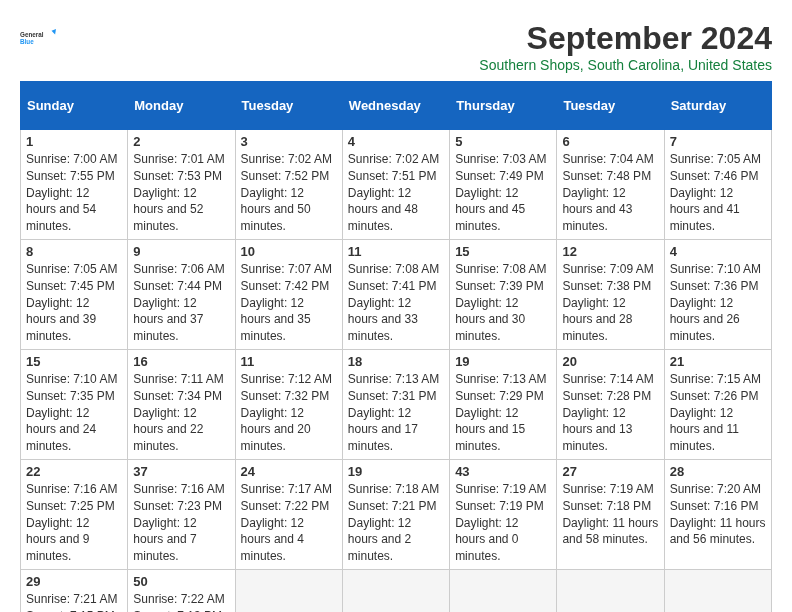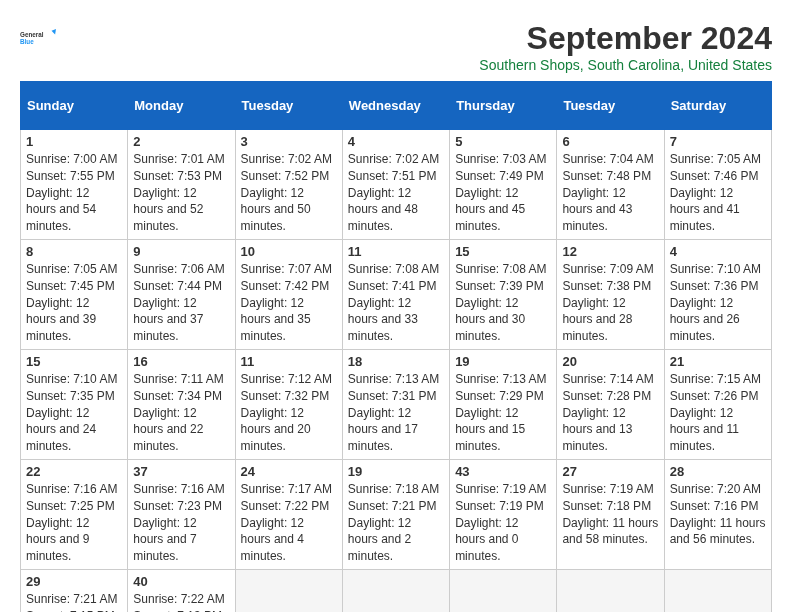--- a/index.html
+++ b/index.html
@@ -340,21 +340,21 @@
       <tr>
         <td>
         <span class="day-num">29</span>
         <div class="day-info">
           Sunrise: 7:21 AM<br>
           Sunset: 7:15 PM<br>
           Daylight: 11 hours and 54 minutes.
         </div>
       </td>
         <td>
-        <span class="day-num">40</span>
+        <span class="day-num">50</span>
         <div class="day-info">
           Sunrise: 7:22 AM<br>
           Sunset: 7:13 PM<br>
           Daylight: 11 hours and 51 minutes.
         </div>
       </td>
         <td class="empty"></td>
         <td class="empty"></td>
         <td class="empty"></td>
         <td class="empty"></td>

